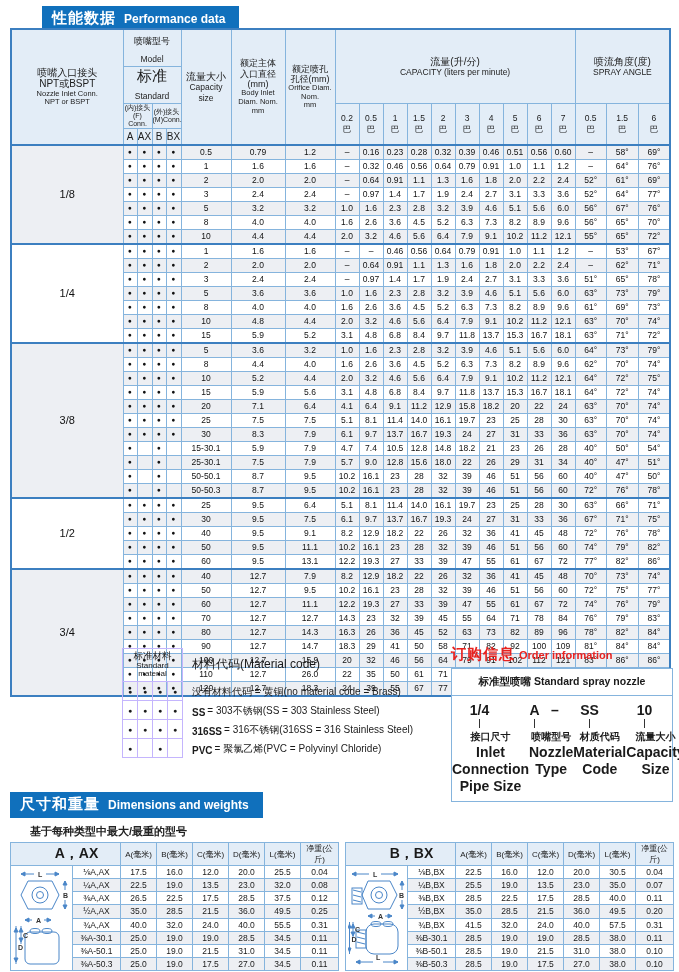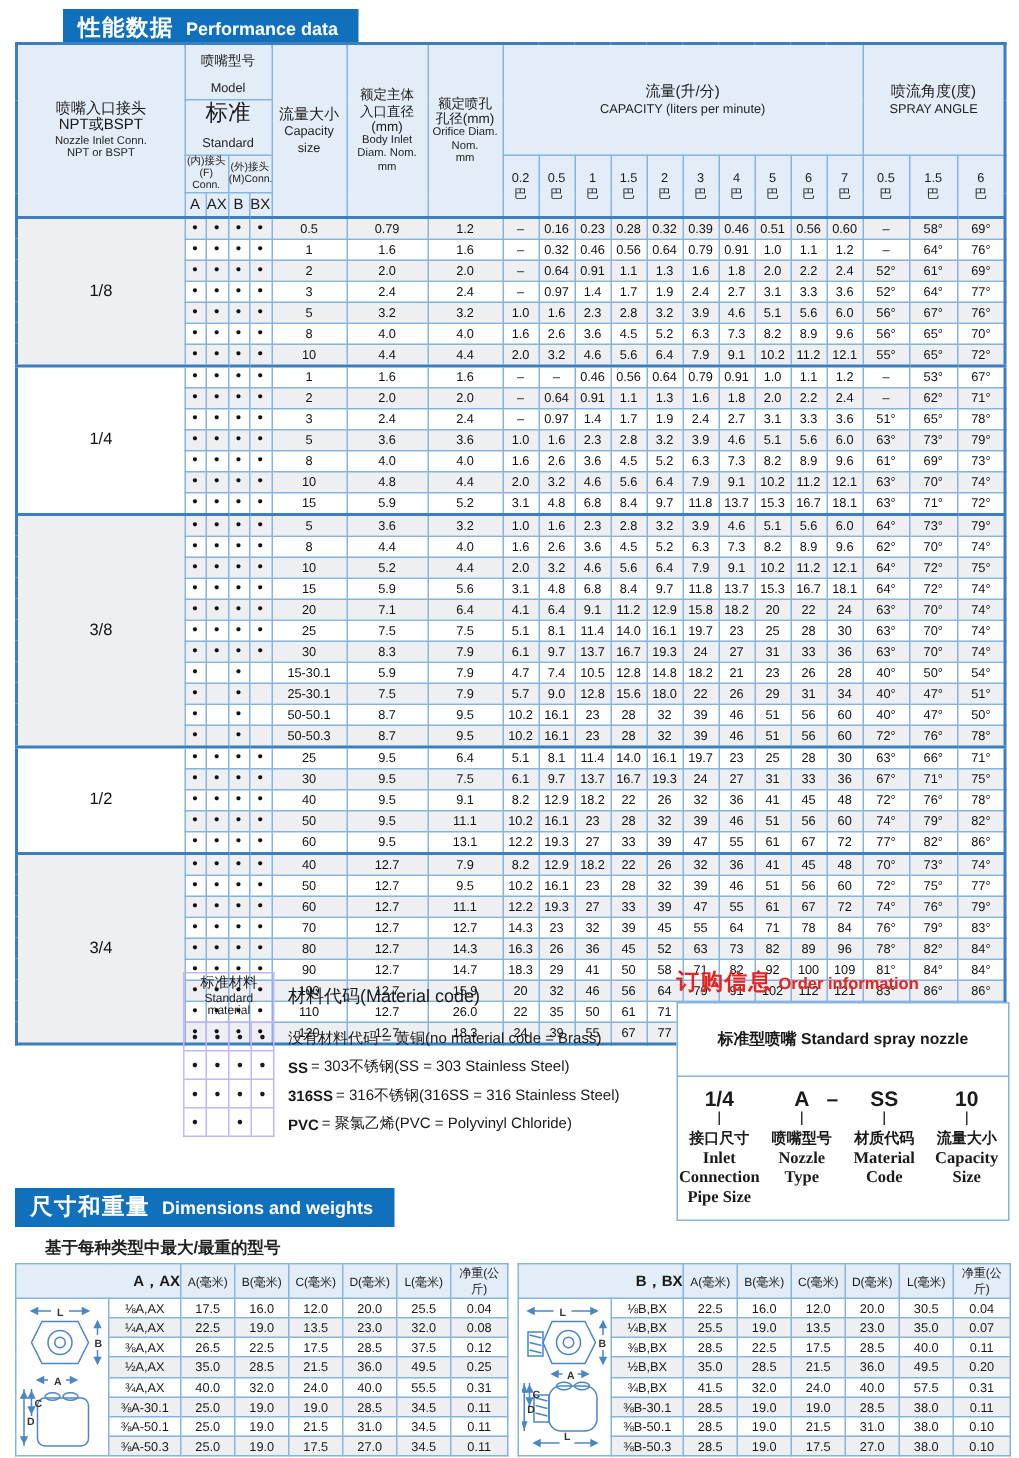--- a/index.html
+++ b/index.html
@@ -35,38 +35,38 @@
   #legend td{width:14px;height:18px;font-size:7px;}
   #legend-lines{margin-left:9px;}
   .lg-title{font-size:12px;height:32px;display:flex;align-items:center;}
   .lg-line{height:19px;font-size:10px;display:flex;align-items:flex-end;white-space:nowrap;}
   .lg-line b{margin-right:2px;}
   
   #order{position:absolute;left:451px;top:645px;width:222px;}
   .order-title .ozh{color:#e8221f;font-size:15px;font-weight:bold;letter-spacing:1px;}
   .order-title .oen{color:#e8221f;font-size:11px;font-weight:bold;margin-left:4px;}
   .order-box{margin-top:4px;border:1.5px solid #85b4dd;background:#fff;}
-  .ob-head{border-bottom:1px solid #85b4dd;text-align:center;font-weight:bold;font-size:10.5px;padding:17px 0;}
+  .ob-head{border-bottom:1px solid #85b4dd;text-align:center;font-weight:bold;font-size:10.5px;padding:6px 0;}
   .ob-code{position:relative;display:grid;grid-template-columns:repeat(4,1fr);padding-top:6px;
            font-weight:bold;font-size:14px;text-align:center;}
   .ob-dash{position:absolute;left:45%;top:6px;font-weight:bold;font-size:14px;}
   .tickrow{display:grid;grid-template-columns:repeat(4,1fr);}
   .tick{width:1px;height:9px;background:#333;margin:1px auto 2px auto;}
   .ob-labels{display:grid;grid-template-columns:repeat(4,1fr);text-align:center;padding-bottom:7px;}
   .ol-zh{font-size:10px;font-weight:bold;}
-  .ol-en{font-size:11px;font-weight:bold;white-space:pre-line;line-height:1.2;font-family:Liberation Serif, serif;}
+  .ol-en{font-size:14px;font-weight:bold;white-space:pre-line;line-height:1.2;}
   
   #dims-titlebar{top:792px;}
   .dims-sub{position:absolute;left:30px;top:824px;font-size:11px;font-weight:bold;color:#222;}
   .dim-table{position:absolute;top:842px;width:328px;border-collapse:collapse;table-layout:fixed;
              border:1.5px solid #3c7fc0;}
   #dim-a{left:10px;} #dim-b{left:345px;}
   .dim-table th,.dim-table td{border:1px solid #85b4dd;padding:0;}
   .dim-table thead th{background:#e3edf7;font-size:8px;font-weight:normal;height:16px;text-align:center;}
-  .dim-table th.name{text-align:right;font-weight:bold;font-size:10px;padding-left:22px;}
+  .dim-table th.name{text-align:center;font-weight:bold;font-size:14px;padding-left:22px;}
   .dim-table tbody td{font-size:8.5px;height:12px;text-align:center;background:#fff;}
   .dim-table tbody tr.shade td{background:#edeff3;}
   .dim-table td.diag{background:#fff !important;vertical-align:middle;text-align:center;}
   .diagsvg{display:block;margin:2px auto;}
 </style>
 </head>
 <body>
 
 <div class="titlebar" id="perf-titlebar" style="top:6px;margin-left:32px;">
   <span class="tzh">性能数据</span><span class="ten">Performance data</span>

